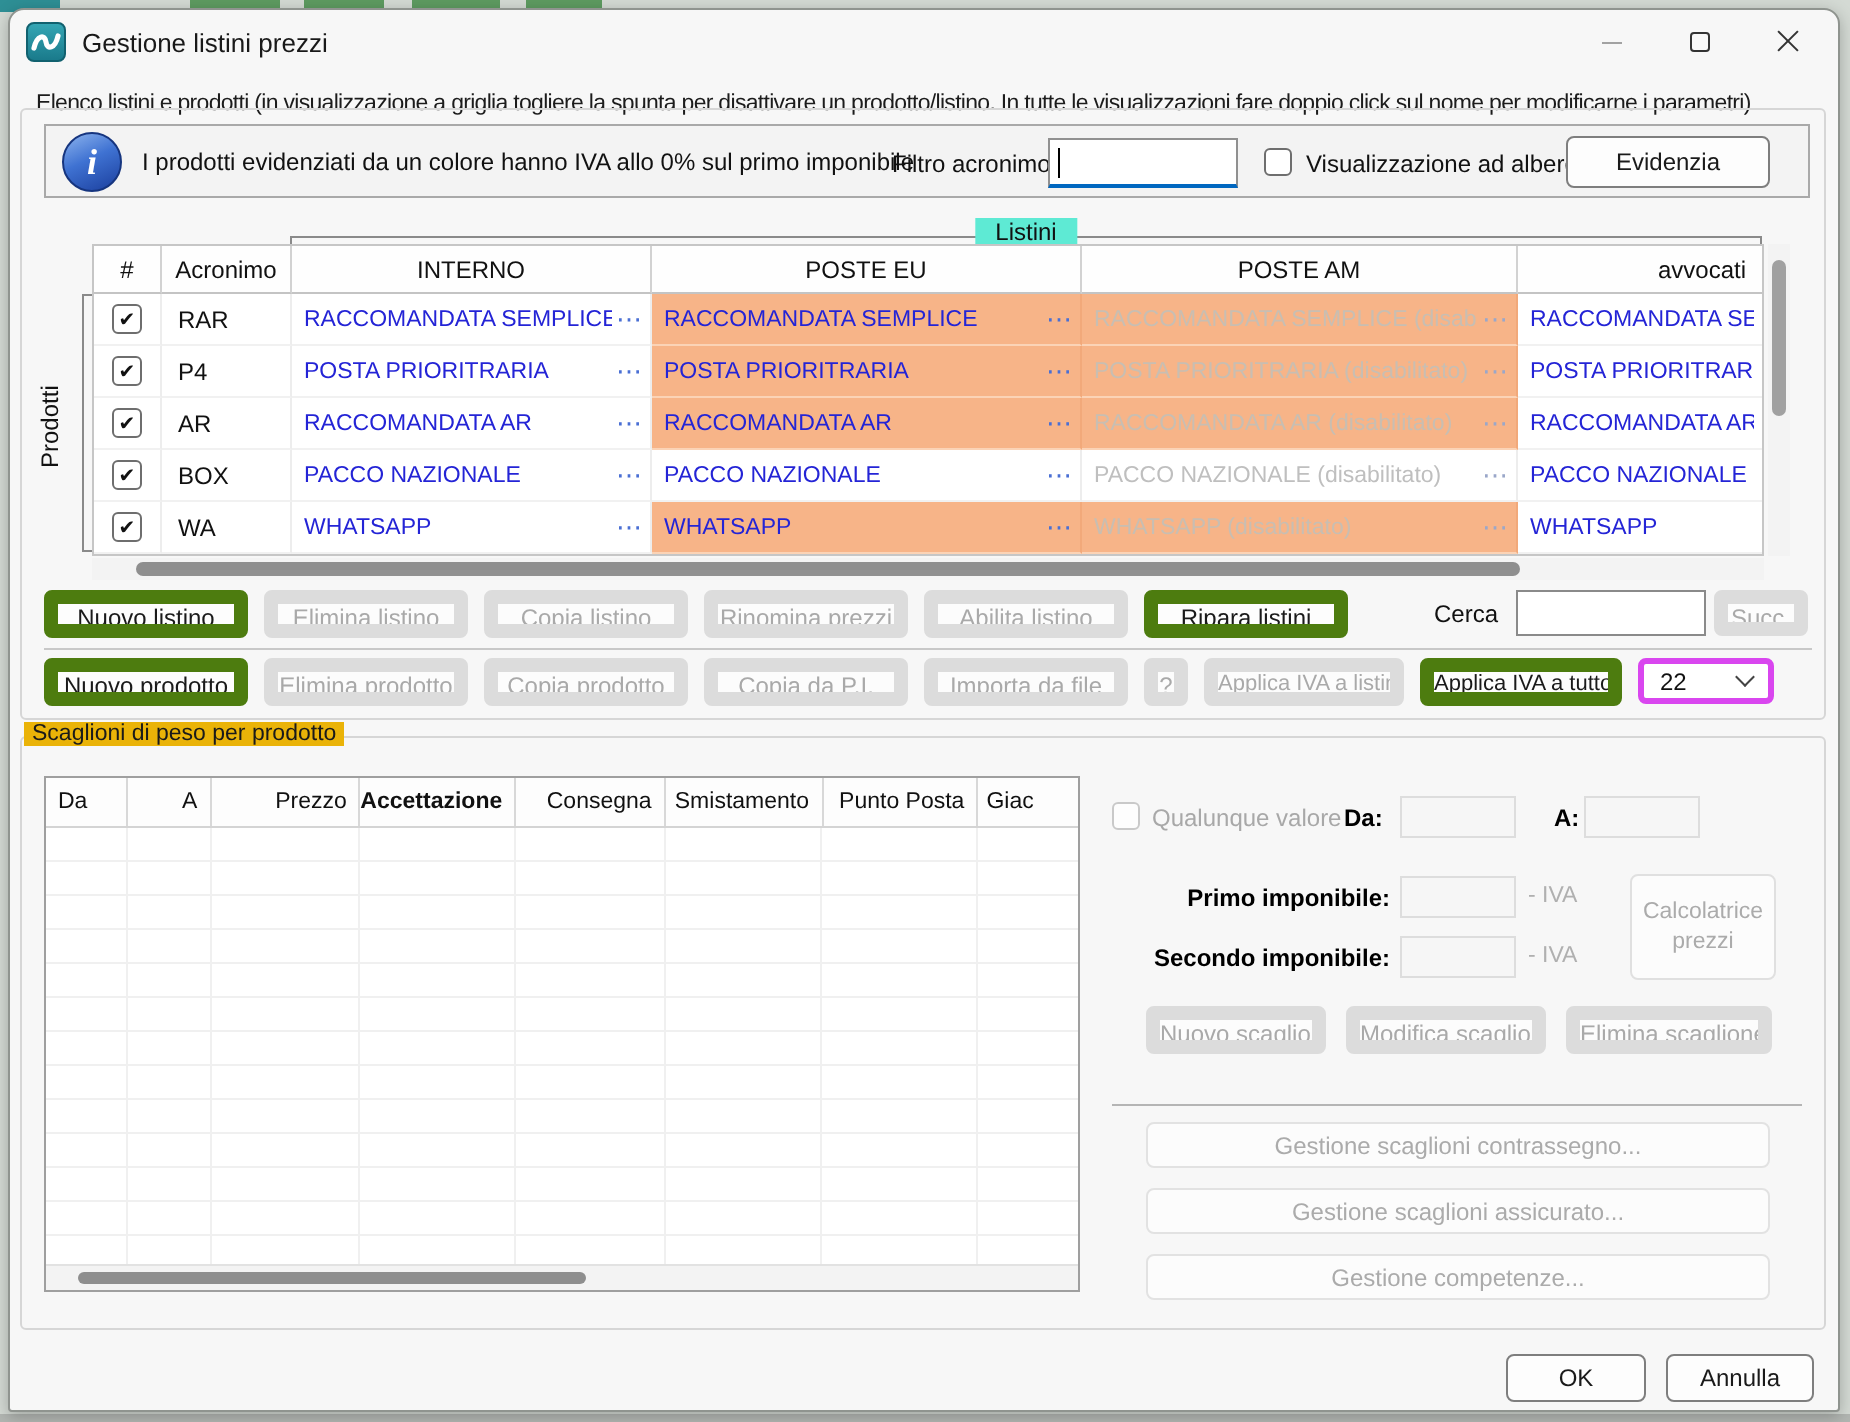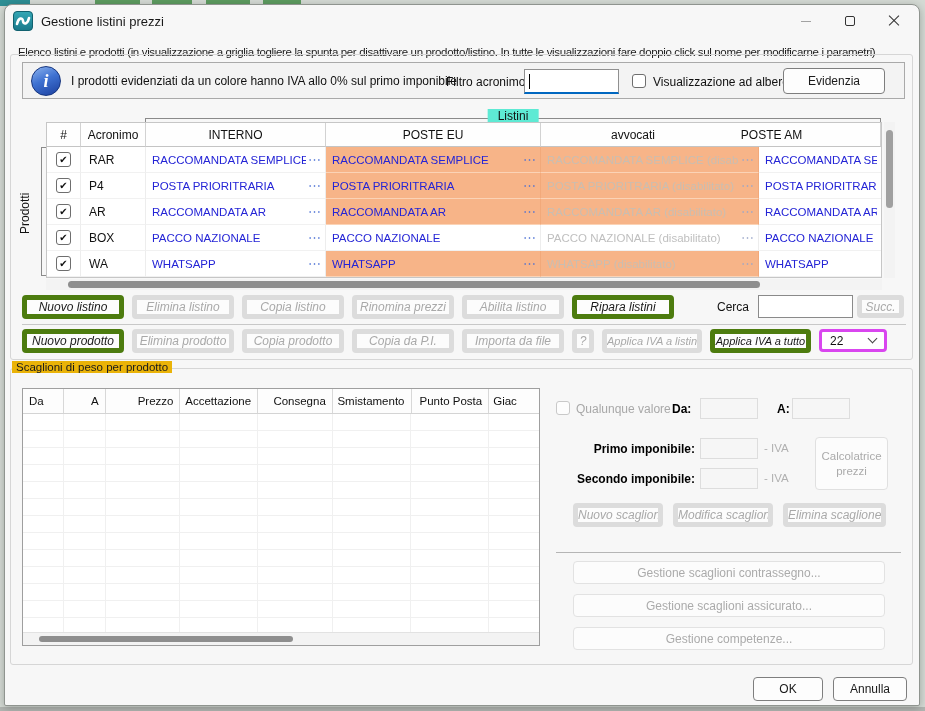--- a/index.html
+++ b/index.html
@@ -86,39 +86,39 @@
   .dots.dis{color:#9aa7c9;}
   .gcheckbox{width:15px;height:15px;border:1px solid #6e6e6e;border-radius:3px;background:#fff;display:flex;align-items:center;justify-content:center;font-size:10px;color:#111;}
   #grid-vscroll{position:absolute;left:879px;top:117px;width:11px;height:156px;background:#f3f3f3;}
   #grid-vscroll .thumb{position:absolute;left:2px;top:8px;width:7px;height:78px;background:#a0a0a0;border-radius:3.5px;}
   #grid-hscroll{position:absolute;left:41px;top:274px;width:836px;height:11px;background:#f3f3f3;}
   #grid-hscroll .thumb{position:absolute;left:22px;top:2px;width:692px;height:7px;background:#8e8e8e;border-radius:3.5px;}
 
   
   #row1{position:absolute;left:17px;top:290px;display:flex;gap:8px;}
   #row2{position:absolute;left:17px;top:324px;display:flex;gap:8px;}
-  .tbtn{width:102px;height:24px;border:5px solid #4d7c0f;background:#fdfdfd;border-radius:4px;font-size:12px;color:#1a1a1a;font-family:inherit;white-space:nowrap;overflow:hidden;font-style:italic;}
+  .tbtn{width:102px;height:24px;border:7px solid #4d7c0f;background:#fdfdfd;border-radius:4px;font-size:12px;color:#1a1a1a;font-family:inherit;white-space:nowrap;overflow:hidden;}
   .tbtn.off{border-color:#dcdcdc;color:#a9a9a9;background:#fcfcfc;}
   #row2 .tbtn:nth-child(6){width:22px;}
   #row2 .tbtn:nth-child(7){width:100px;font-size:11px;}
   #row2 .tbtn:nth-child(8){width:101px;font-size:11px;}
   .divider{position:absolute;left:17px;top:319px;width:884px;border-top:1px solid #c8c8c8;}
   .cerca-label{position:absolute;left:712px;top:295px;font-size:12px;color:#111;}
   .cerca-input{position:absolute;left:753px;top:290px;width:95px;height:23px;background:#fff;border:1px solid #8a8a8a;}
   .succ{position:absolute;left:852px;top:290px;width:47px;height:23px;}
   .iva-select{position:absolute;left:814px;top:324px;width:68px;height:23px;background:#fff;border:3px solid #d946ef;border-radius:4px;display:flex;align-items:center;justify-content:space-between;padding:0 8px;font-size:12px;color:#111;}
   .chev{width:7px;height:7px;border-right:1.5px solid #444;border-bottom:1.5px solid #444;transform:rotate(45deg);margin-top:-4px;}
 
   
   #s-table{position:absolute;left:17px;top:383px;width:518px;height:258px;background:#fff;border:1px solid #9f9f9f;overflow:hidden;}
   #s-header{display:flex;height:25px;border-bottom:1px solid #d4d4d4;background:#fdfdfd;}
   .shead{display:flex;align-items:center;justify-content:flex-end;padding-right:6px;font-size:11.5px;color:#111;border-right:1px solid #d8d8d8;overflow:hidden;}
   .shead:nth-child(1){justify-content:flex-start;padding-left:6px;}
   .shead:nth-child(8){justify-content:flex-start;padding-left:4px;border-right:none;}
-  .scol1{width:41px;}.scol2{width:42px;}.scol3{width:75px;}.scol4{width:78px;}
+  .scol1{width:41px;}.scol2{width:42px;}.scol3{width:75px;}.scol4{width:78px;font-weight:bold;}
   .scol5{width:75px;}.scol6{width:79px;}.scol7{width:78px;}.scol8{width:50px;}
   #s-body{height:218px;overflow:hidden;}
   .srow{display:flex;height:17px;}
   .scell{border-right:1px solid #f0f0f0;border-bottom:1px solid #f0f0f0;height:17px;}
   .scell:nth-child(8){border-right:none;}
   #s-hscroll{position:absolute;left:0;bottom:0;width:516px;height:13px;background:#f3f3f3;border-top:1px solid #e2e2e2;}
   #s-hscroll .thumb{position:absolute;left:16px;top:3px;width:254px;height:6px;background:#8e8e8e;border-radius:3px;}
 
   
   .cb.dis{border-color:#c9c9c9;background:#fdfdfd;}
@@ -207,22 +207,22 @@
 
   <div class="bracket-prodotti"></div>
   <div class="prodotti-label">Prodotti</div>
 
   <div id="listini-grid">
     <div id="grid-header">
       <div class="gcell ghead c-chk">#</div>
       <div class="gcell ghead c-acr">Acronimo</div>
     <div class="gcell ghead c-int">INTERNO</div>
         <div class="gcell ghead c-eu">POSTE EU</div>
+        <div class="gcell ghead c-am">POSTE AM</div>
         <div class="gcell ghead c-avv">avvocati</div>
-        <div class="gcell ghead c-am">POSTE AM</div>
       </div>
     <div id="grid-body">
         <div class="grow">
           <div class="gcell c-chk">
             <span class="gcheckbox">✔</span>
           </div>
           <div class="gcell c-acr">RAR</div>
           <div class="gcell pcell c-int">
             <span class="ptext">RACCOMANDATA SEMPLICE</span>
             <span class="dots">⋯</span>

